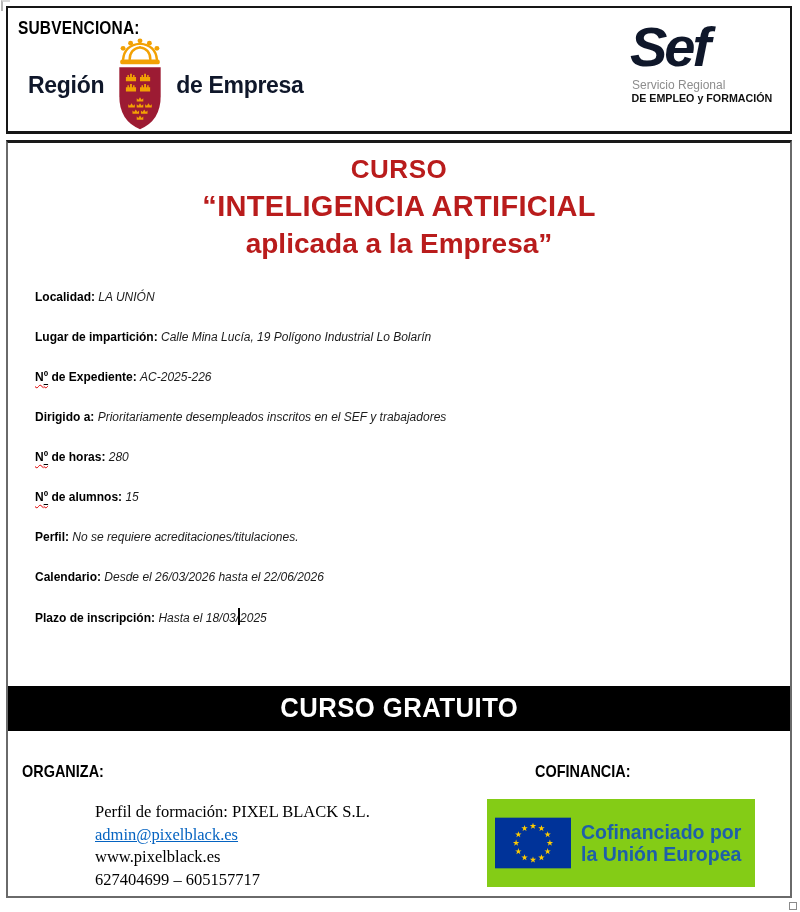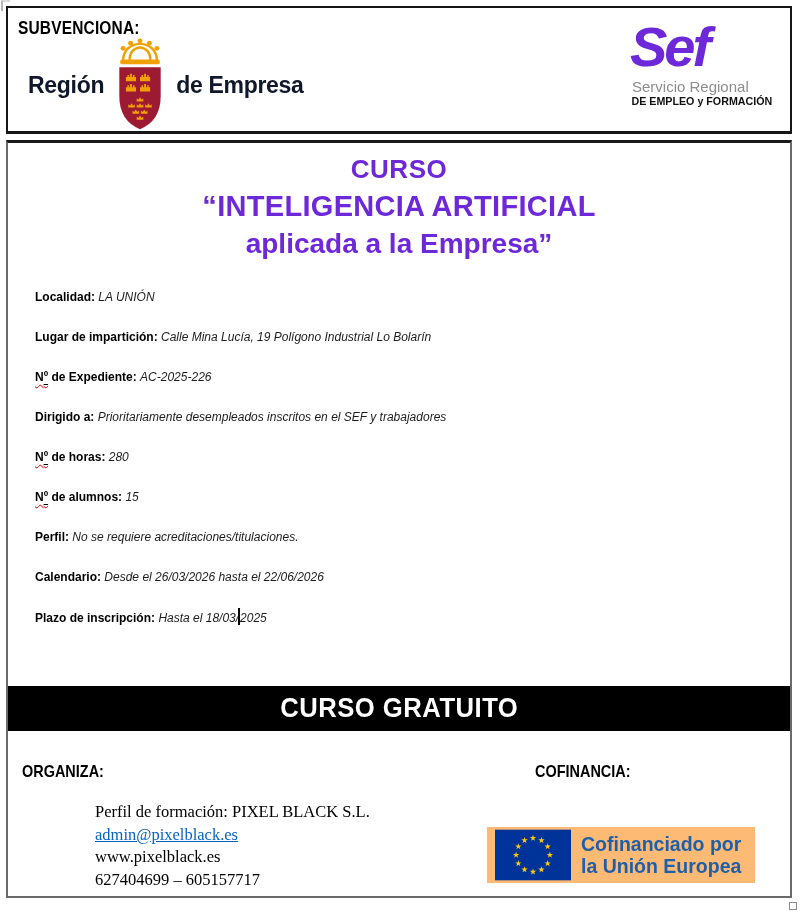--- a/index.html
+++ b/index.html
@@ -11,31 +11,31 @@
 
   
   .top-box { position:absolute; left:6px; top:6px; width:786px; height:128px;
     border:2px solid #161616; border-bottom-width:3px; background:#fff; }
   .subvenciona { position:absolute; left:10px; top:10px; font-size:18px; font-weight:bold;
     color:#000; transform:scaleX(.86); transform-origin:0 50%; letter-spacing:.2px; }
   .murcia { position:absolute; left:20px; top:30px; display:flex; align-items:center; gap:7px; }
   .murcia-txt { color:#0f172a; font-size:23px; font-weight:bold; letter-spacing:-.3px; }
   .murcia svg { display:block; }
   .sef { position:absolute; right:34px; top:10px; width:132px; }
-  .sef-word { color:#6d28d9; font-size:56px; line-height:58px; font-weight:bold; font-style:italic;
+  .sef-word { color:#0f172a; font-size:56px; line-height:58px; font-weight:bold; font-style:italic;
     letter-spacing:-3px; padding-left:6px; }
-  .sef-sub1 { color:#8d8d8d; font-size:15px; margin-top:2px; padding-left:8px; }
+  .sef-sub1 { color:#8d8d8d; font-size:12px; margin-top:2px; padding-left:8px; }
   .sef-sub2 { color:#101010; font-size:11.5px; font-weight:bold; padding-left:8px;
     transform:scaleX(.93); transform-origin:0 50%; white-space:nowrap; }
 
   
   .main-box { position:absolute; left:6px; top:140px; width:786px; height:758px;
     border:2px solid #6a6a6a; border-top:3px solid #1a1a1a; background:#fff; }
 
-  .title { position:absolute; top:8px; left:0; width:100%; text-align:center; font-weight:bold; color:#6d28d9; }
+  .title { position:absolute; top:8px; left:0; width:100%; text-align:center; font-weight:bold; color:#b91c1c; }
   .title .l1 { font-size:26px; line-height:37px; letter-spacing:.5px; }
   .title .l2 { font-size:29px; line-height:37px; letter-spacing:.3px; }
   .title .l3 { font-size:28px; line-height:37px; }
 
   .details { position:absolute; top:145px; left:27px; right:16px; font-size:12px; color:#000; }
   .details p { margin:0 0 21px; line-height:19px; }
   .lbl { font-weight:bold; }
   .val { font-style:italic; color:#1c1c1c; font-weight:normal; }
   .spell { text-decoration-line:underline; text-decoration-style:wavy;
     text-decoration-color:#dd0000; text-decoration-thickness:1px; text-underline-offset:3px; }
@@ -51,22 +51,22 @@
 
   .organiza, .cofinancia { position:absolute; top:619px; font-size:17px; font-weight:bold;
     color:#000; transform:scaleX(.85); transform-origin:0 50%; }
   .organiza { left:14px; }
   .cofinancia { left:527px; }
 
   .organizer { position:absolute; left:87px; top:658px; font-family:"Liberation Serif",serif;
     font-size:16.5px; line-height:22.5px; color:#000; }
   .organizer a { color:#0563c1; text-decoration:underline; }
 
-  .eu-box { position:absolute; left:479px; top:684px; width:268px; height:56px;
-    background:#fdba74; display:flex; align-items:center; }
+  .eu-box { position:absolute; left:479px; top:656px; width:268px; height:88px;
+    background:#84cc16; display:flex; align-items:center; }
   .eu-box svg { display:block; margin-left:8px; flex:0 0 auto; }
   .eu-text { color:#1e5fa9; font-weight:bold; font-size:19.5px; line-height:22px;
     margin-left:10px; white-space:nowrap; }
 
   .resize-handle { position:absolute; left:789px; top:902px; width:8px; height:8px;
     background:#fff; border:1px solid #8a8a8a; }
 </style>
 </head>
 <body>
 

